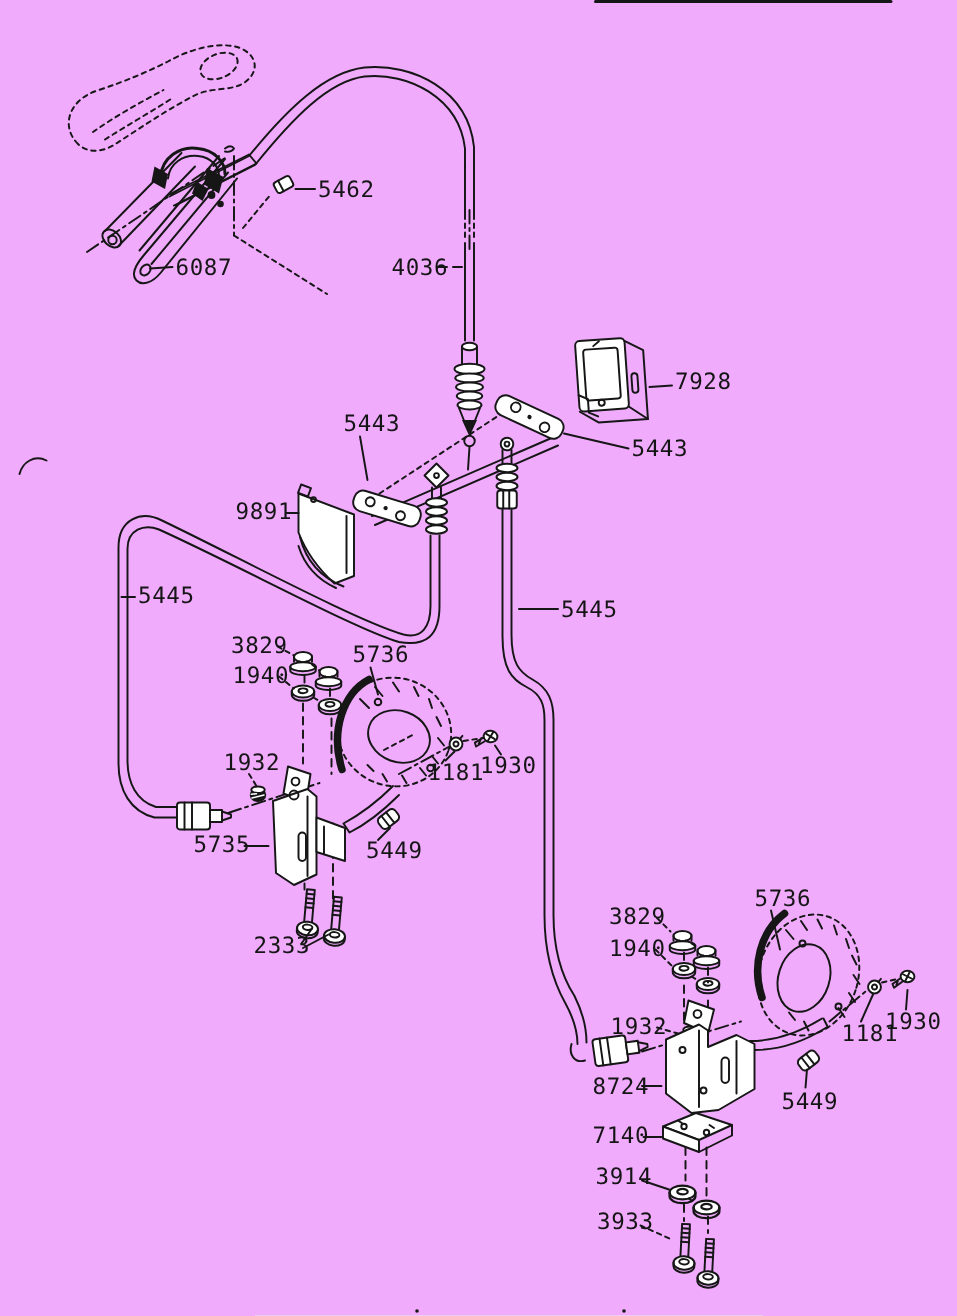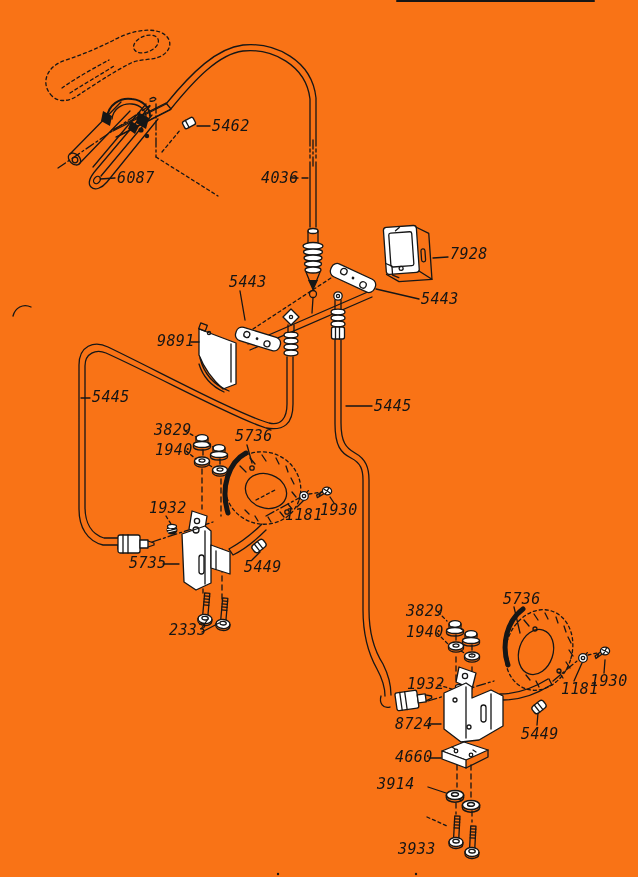--- a/index.html
+++ b/index.html
@@ -21,21 +21,21 @@
   .t5{stroke-width:5;}
   .t2{stroke-width:2;}
   .d1{stroke-dasharray:5 4;}
   .d2{stroke-dasharray:3 3;}
   .dd{stroke-dasharray:9 3 2 3;}
   .wh{stroke:#ffffff;stroke-width:1;}
 </style>
 </head>
 <body>
 
-<div id="page" style="background: #f97316; font-style: italic;">
+<div id="page" style="background: #f0abfc;">
 
   <svg id="art" width="638" height="877" viewBox="0 0 638 877" xmlns="http://www.w3.org/2000/svg">
 
     <defs>
 
       <g id="fnut">
         <ellipse cx="0" cy="0" rx="6" ry="3.4" class="wf"></ellipse>
         <path d="M-6,0 V3.2 M6,0 V3.2 M-2.2,3 V6 M2.2,3 V6"></path>
         <ellipse cx="0" cy="6.5" rx="8.5" ry="3" class="wf"></ellipse>
         <path d="M-8.5,6.5 V9 M8.5,6.5 V9 M-8.5,9 A8.5,3 0 0 0 8.5,9"></path>
@@ -373,17 +373,17 @@
   <span class="callout" style="left: 244px; top: 560px;">5449</span>
   <span class="callout" style="left: 169px; top: 623px;">2333</span>
   <span class="callout" style="left: 406px; top: 604px;">3829</span>
   <span class="callout" style="left: 503px; top: 592px;">5736</span>
   <span class="callout" style="left: 406px; top: 625px;">1940</span>
   <span class="callout" style="left: 407px; top: 677px;">1932</span>
   <span class="callout" style="left: 561px; top: 682px;">1181</span>
   <span class="callout" style="left: 590px; top: 674px;">1930</span>
   <span class="callout" style="left: 395px; top: 717px;">8724</span>
   <span class="callout" style="left: 521px; top: 727px;">5449</span>
-  <span class="callout" style="left: 395px; top: 750px;">4660</span>
-  <span class="callout" style="left: 377px; top: 777px;">3914</span>
-  <span class="callout" style="left: 398px; top: 807px; margin-top: 35px;">3933</span>
+  <span class="callout" style="left: 395px; top: 750px;">7140</span>
+  <span class="callout" style="left: 397px; top: 777px;">3914</span>
+  <span class="callout" style="left: 398px; top: 807px;">3933</span>
 
 </div>
 
 </body></html>

